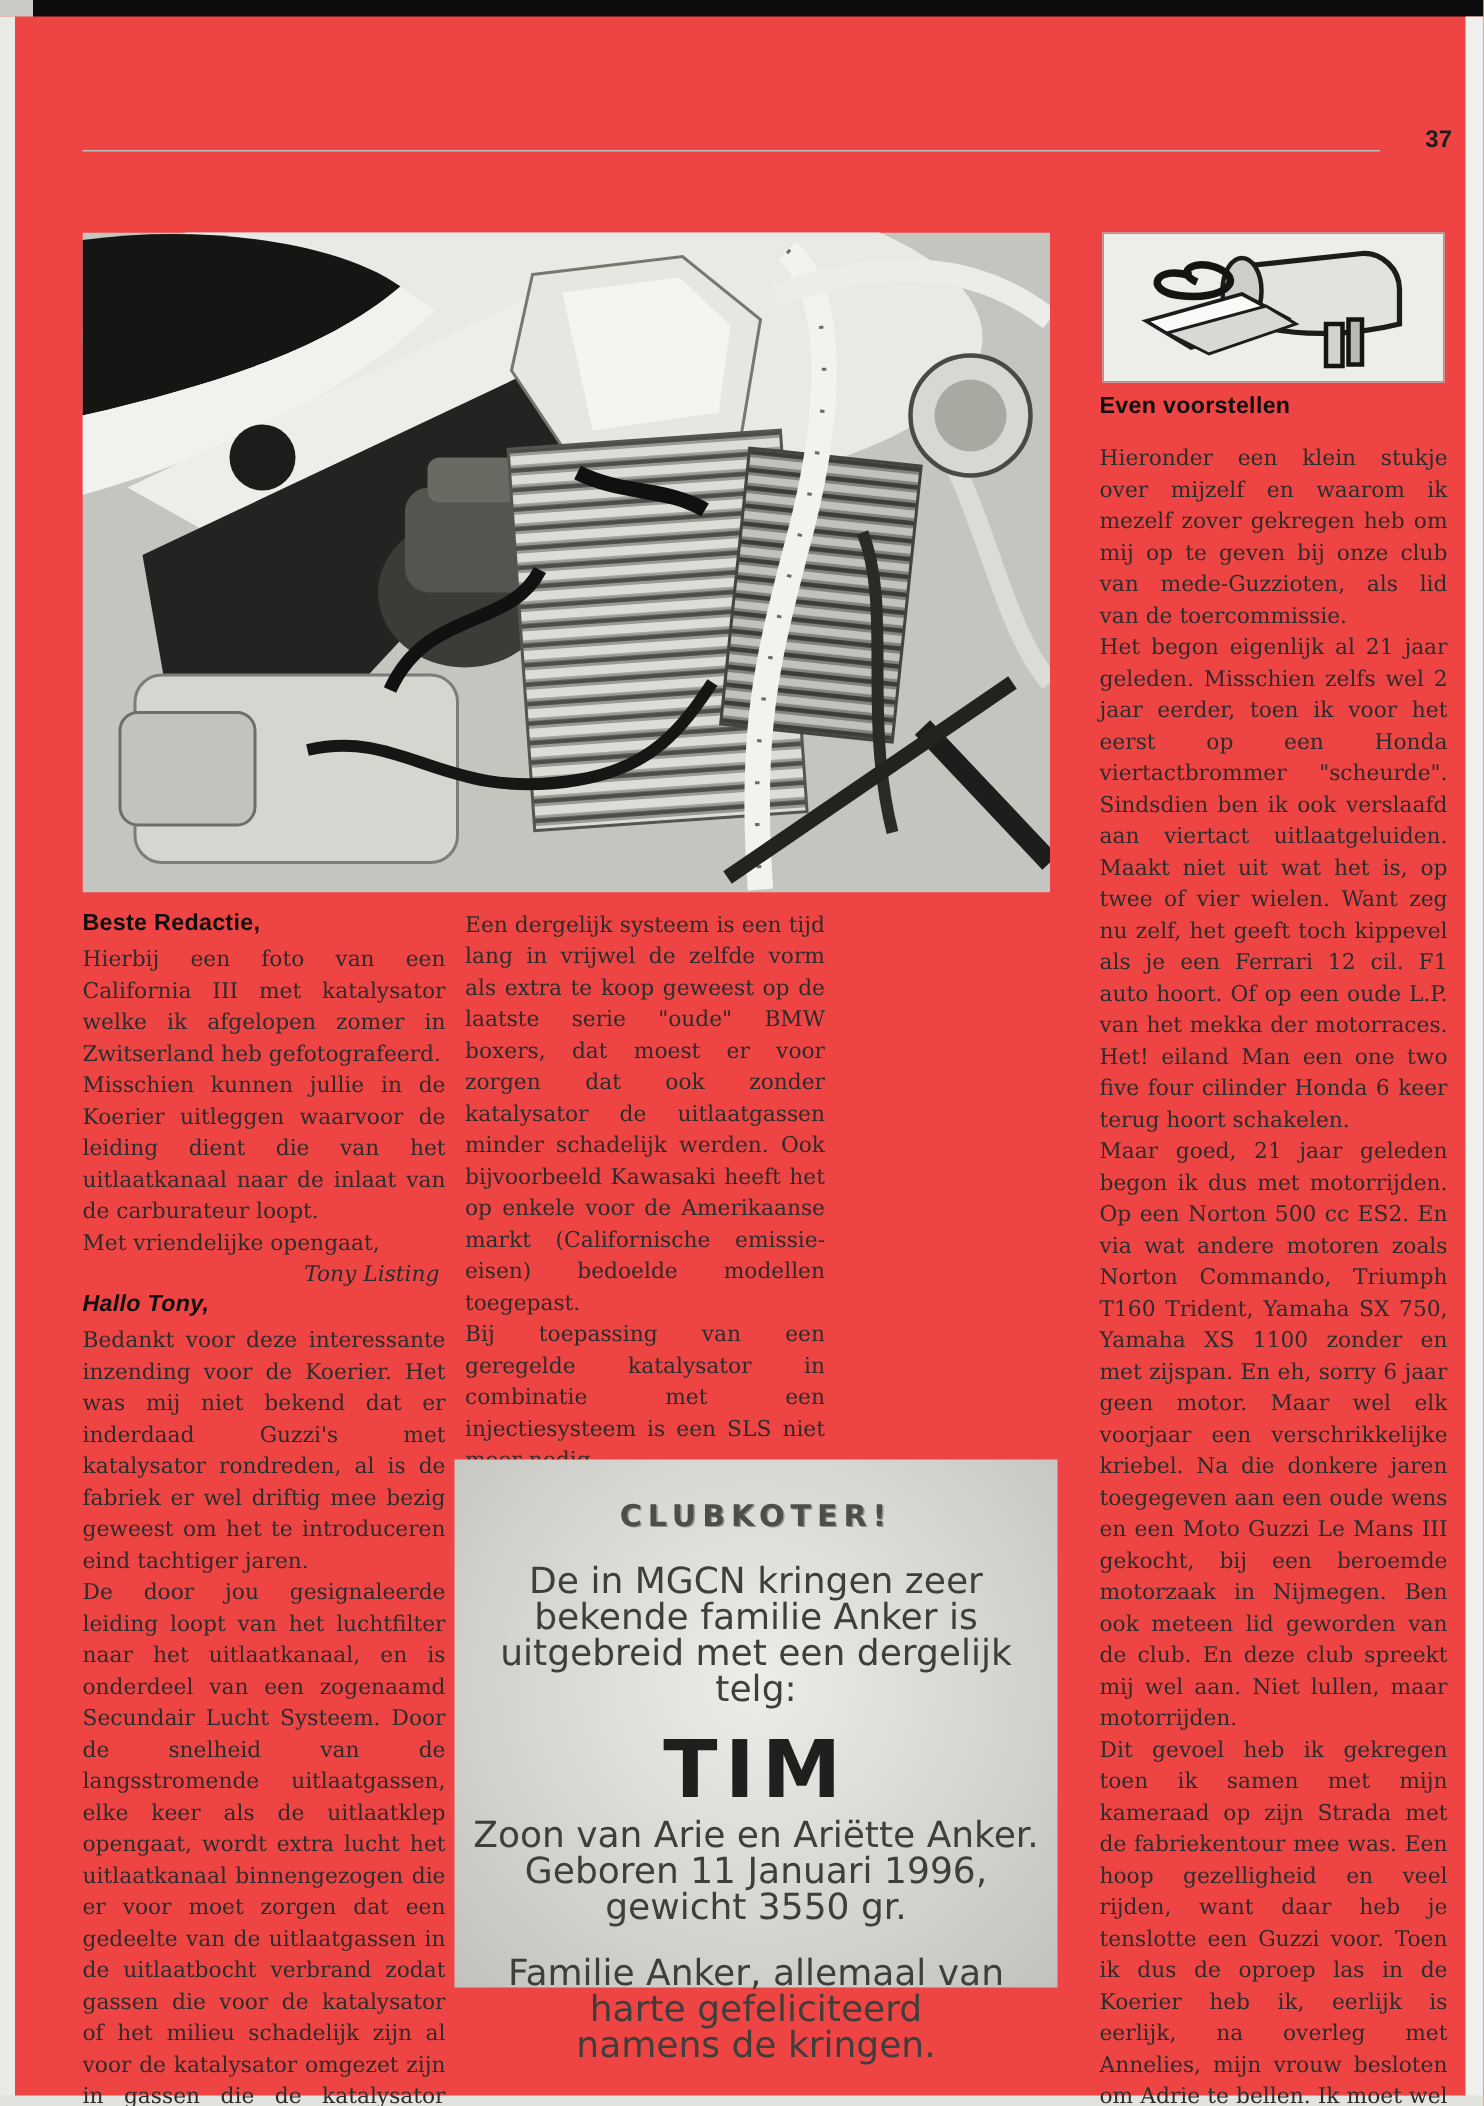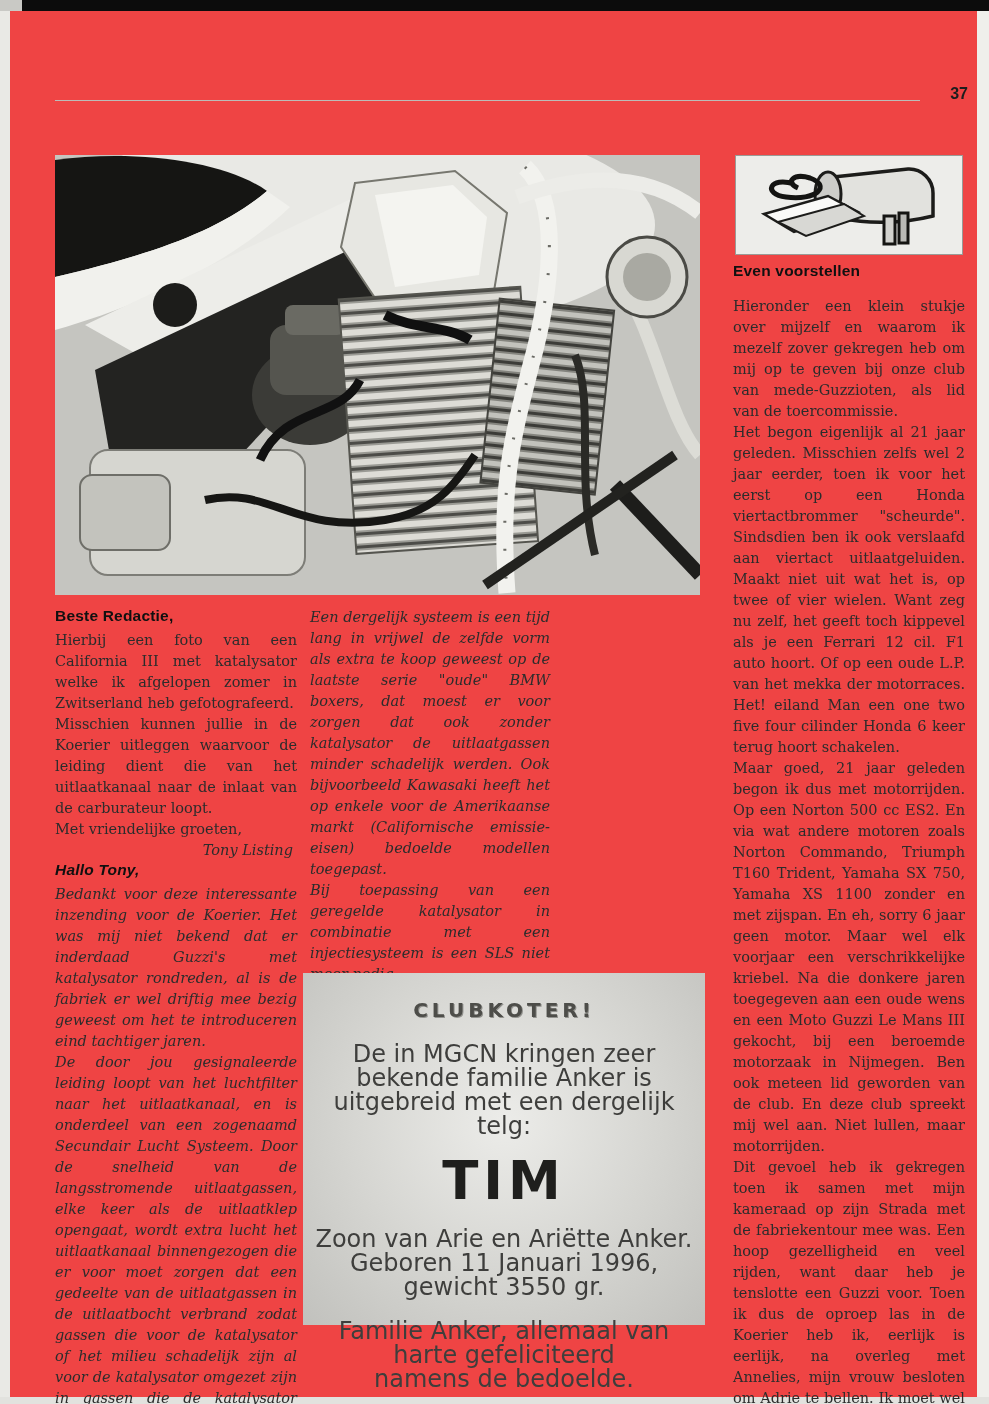--- a/index.html
+++ b/index.html
@@ -21,40 +21,40 @@
   .photo { position:absolute; left:55px; top:155px; width:645px; height:440px; }
   .photo svg { display:block; }
 
   .mailbox-box { position:absolute; left:735px; top:155px; width:228px; height:100px;
     background:#ededea; border:1px solid #9a9a96; box-sizing:border-box; }
 
   .col { position:absolute; text-align:justify; font-size:14.5px; line-height:21px; color:#2c2c2c; }
   .col p { margin:0; }
   .head { font:bold 15.5px "Liberation Sans", sans-serif; margin:0 0 5px 0; color:#101010; letter-spacing:.2px; }
   .head.it { font-style:italic; }
-  .it { font-style:italic; }
+  .it { }
   .sig-left { text-align:right; font-style:italic; padding-right:4px; margin:3px 0 14px 0; }
   .sig-mid { text-align:right; padding-right:42px; margin-top:24px; }
 
   #col-left { left:55px; top:607px; width:242px; }
   #col-mid  { left:310px; top:607px; width:240px; }
   #col-right{ left:733px; top:262px; width:232px; }
   #col-right .head { margin-bottom:16px; }
 
   .club {
     position:absolute; left:303px; top:973px; width:402px; height:352px;
     background: radial-gradient(ellipse at 50% 42%, #ecece9 0%, #d5d5d1 55%, #c1c1bd 100%);
     text-align:center; font-family:"DejaVu Sans", sans-serif; color:#3c3c3c;
   }
   .club-title { margin-top:25px; font-weight:bold; font-size:20px; letter-spacing:4px; color:#4d4d49;
     text-shadow:1px 1px 0 #93938f; }
   .club-line { font-size:24px; line-height:24px; color:#3e3e3c; }
   .club-intro { margin-top:20px; }
   .club-name { margin-top:12px; font-weight:bold; font-size:53px; letter-spacing:5px; color:#1f1f1d; }
-  .club-birth { margin-top:16px; }
+  .club-birth { }
   .club-congrats { margin-top:20px; }
 </style>
 </head>
 <body>
 
 <div class="page">
 
   <div class="top-scan-bar"></div>
   <div class="top-scan-notch"></div>
   <div class="edge-left"></div>
@@ -135,21 +135,21 @@
       <path d="M58,28 C34,20 26,38 50,41 C80,45 96,30 74,22 C58,17 48,26 62,32" fill="none" stroke="#141412" stroke-width="5"></path>
       <rect x="148" y="60" width="11" height="28" fill="#d2d2ce" stroke="#141412" stroke-width="3"></rect>
       <rect x="163" y="57" width="9" height="30" fill="#b9b9b5" stroke="#141412" stroke-width="3"></rect>
     </svg>
   </div>
 
   <div class="col" id="col-left">
     <h3 class="head">Beste Redactie,</h3>
     <p>Hierbij een foto van een California III met katalysator welke ik afgelopen zomer in Zwitserland heb gefotografeerd.</p>
     <p>Misschien kunnen jullie in de Koerier uitleggen waarvoor de leiding dient die van het uitlaatkanaal naar de inlaat van de carburateur loopt.</p>
-    <p>Met vriendelijke groeten,</p>
+    <p>Met vriendelijke opengaat,</p>
     <p class="sig-left">Tony Listing</p>
     <h3 class="head it">Hallo Tony,</h3>
     <p class="it">Bedankt voor deze interessante inzending voor de Koerier. Het was mij niet bekend dat er inderdaad Guzzi's met katalysator rondreden, al is de fabriek er wel driftig mee bezig geweest om het te introduceren eind tachtiger jaren.</p>
     <p class="it">De door jou gesignaleerde leiding loopt van het luchtfilter naar het uitlaatkanaal, en is onderdeel van een zogenaamd Secundair Lucht Systeem. Door de snelheid van de langsstromende uitlaatgassen, elke keer als de uitlaatklep opengaat, wordt extra lucht het uitlaatkanaal binnengezogen die er voor moet zorgen dat een gedeelte van de uitlaatgassen in de uitlaatbocht verbrand zodat gassen die voor de katalysator of het milieu schadelijk zijn al voor de katalysator omgezet zijn in gassen die de katalysator onschadelijk kan maken.</p>
   </div>
 
   <div class="col" id="col-mid">
     <p class="it">Een dergelijk systeem is een tijd lang in vrijwel de zelfde vorm als extra te koop geweest op de laatste serie "oude" BMW boxers, dat moest er voor zorgen dat ook zonder katalysator de uitlaatgassen minder schadelijk werden. Ook bijvoorbeeld Kawasaki heeft het op enkele voor de Amerikaanse markt (Californische emissie-eisen) bedoelde modellen toegepast.</p>
     <p class="it">Bij toepassing van een geregelde katalysator in combinatie met een injectiesysteem is een SLS niet meer nodig.</p>
     <p class="sig-mid">Peter Knol</p>
@@ -164,16 +164,16 @@
   </div>
 
   <div class="club">
     <div class="club-title">CLUBKOTER!</div>
     <div class="club-line club-intro">De in MGCN kringen zeer bekende familie Anker is</div>
     <div class="club-line">uitgebreid met een dergelijk telg:</div>
     <div class="club-name">TIM</div>
     <div class="club-line club-birth">Zoon van Arie en Ariëtte Anker.</div>
     <div class="club-line">Geboren 11 Januari 1996, gewicht 3550 gr.</div>
     <div class="club-line club-congrats">Familie Anker, allemaal van harte gefeliciteerd</div>
-    <div class="club-line">namens de bedoelde.</div>
+    <div class="club-line">namens de kringen.</div>
   </div>
 
 </div>
 
 </body></html>

